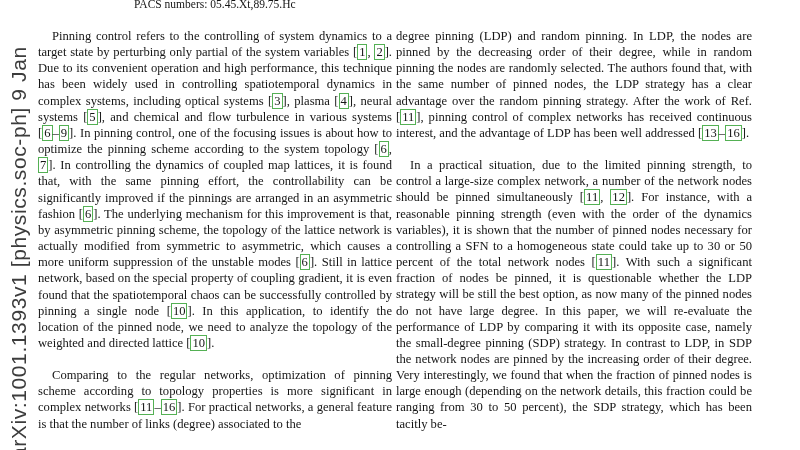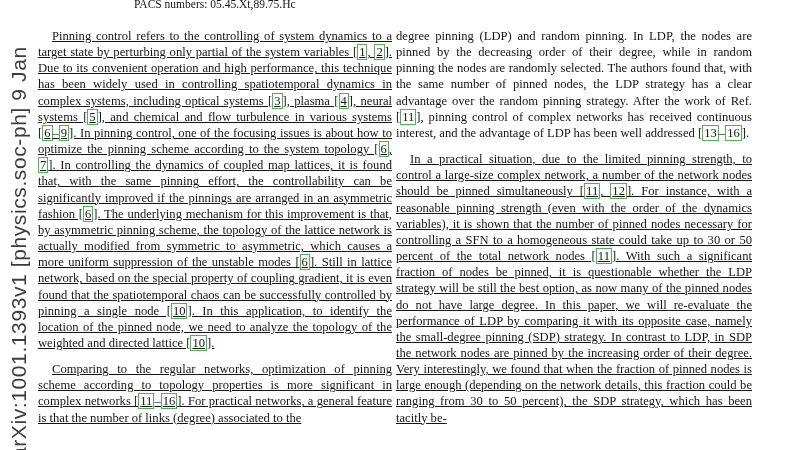--- a/index.html
+++ b/index.html
@@ -48,22 +48,22 @@
     text-align: justify;
     hyphens: auto;
     -webkit-hyphens: auto;
   }
   .col-left  { left: 38px;  width: 354px; }
   .col-right { left: 396px; width: 356px; }
   .col p {
     margin: 0;
     padding: 0;
   }
-  .col p + p { margin-top: 10px; }
-  .col p.indent { text-indent: 14px; text-decoration: underline; }
+  .col p + p { margin-top: 16px; }
+  .col p.indent { text-indent: 14px; }
   .cite {
     border: 1px solid var(--cite-color, #54b054);
     padding: 0 1px;
     color: #151515;
   }
 </style>
 </head>
 <body>
 
 <div class="page">

